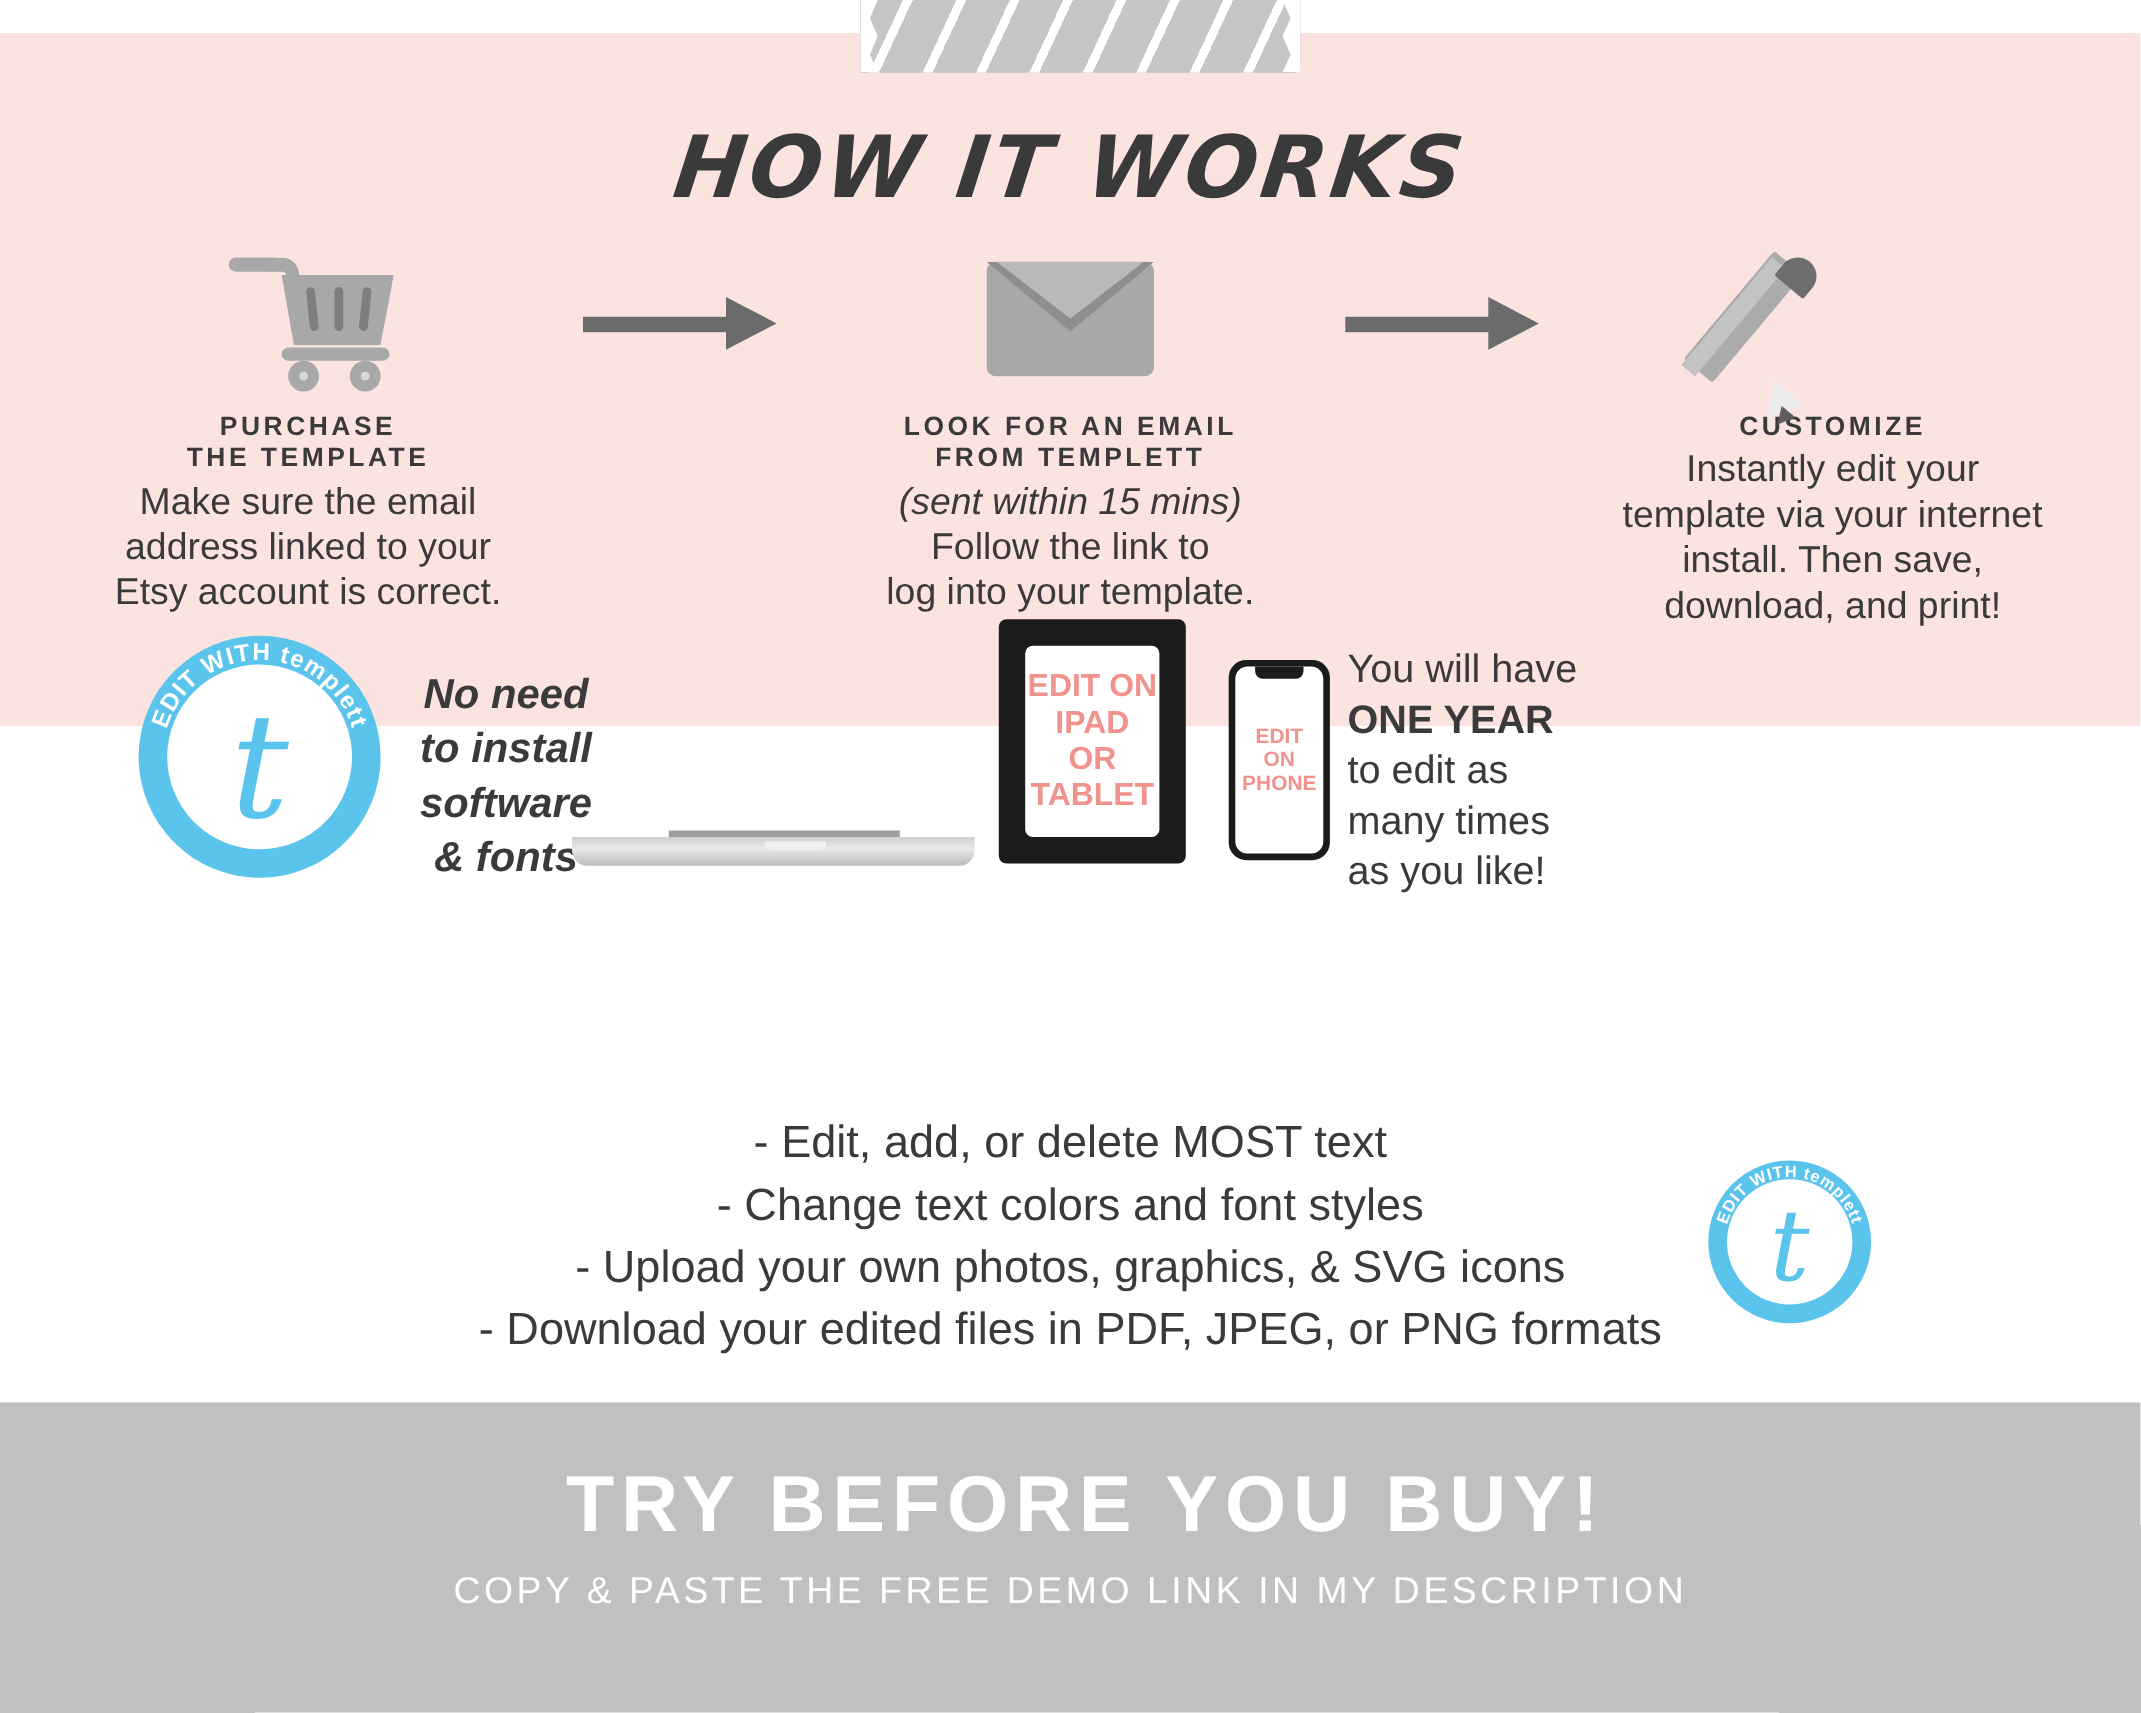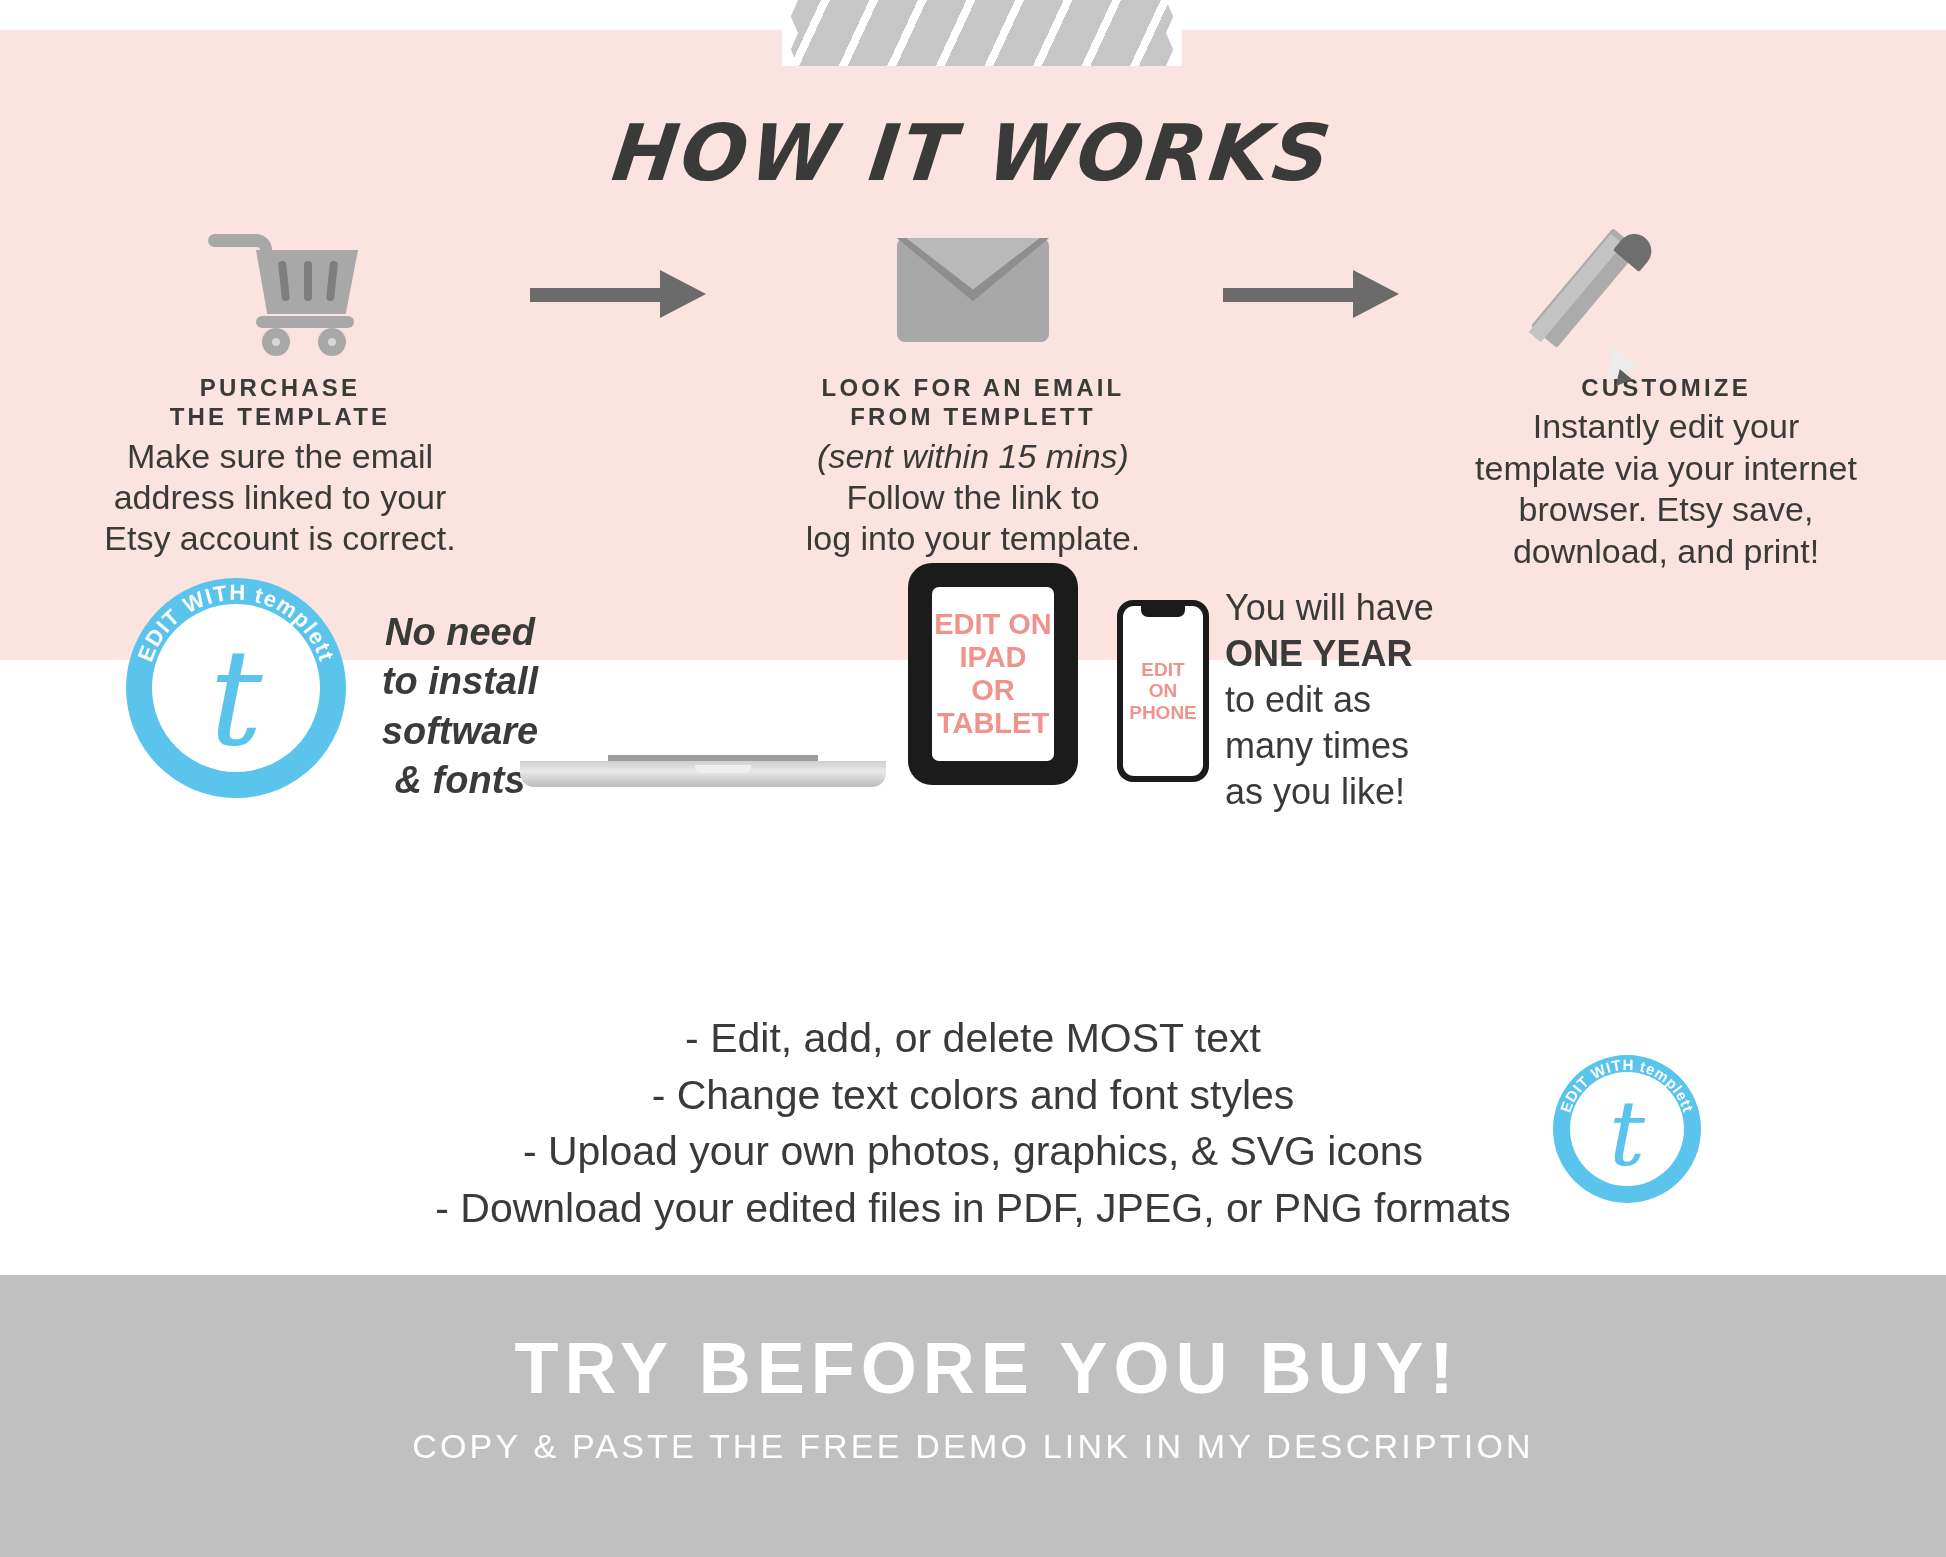--- a/index.html
+++ b/index.html
@@ -209,21 +209,21 @@
     color:#F0938C; font-size:37px; font-weight:bold; letter-spacing:1px;
     line-height:1.12; text-align:center;
   }
   .scr-sub {
     color:#3A3A3A; font-size:22px; font-style:italic; margin-top:8px; text-align:center;
   }
 
   
   .tablet { position:absolute; left:908px; top:563px; width:170px; height:222px; }
   .tablet .frame {
-    position:absolute; inset:0; background:#1B1B1B; border-radius:24px; padding:24px;
+    position:absolute; inset:0; background:#1B1B1B; border-radius:7px; padding:24px;
   }
   .tablet .screen {
     width:100%; height:100%; background:#fff; border-radius:7px;
     display:flex; align-items:center; justify-content:center;
   }
   .tablet .txt {
     color:#F0938C; font-size:29px; font-weight:bold; line-height:1.14; text-align:center;
   }
 
   
@@ -354,21 +354,21 @@
             <div class="tip"></div>
             <div class="tipdark"></div>
           </div>
         </div>
         <div class="col-h">
           <div>CUSTOMIZE</div>
         </div>
         <div class="col-b">
           <div>Instantly edit your</div>
           <div>template via your internet</div>
-          <div>browser. Etsy save,</div>
+          <div>install. Then save,</div>
           <div>download, and print!</div>
         </div>
       </div>
 
     </div>
   </div>
 
   <div class="badge" id="badge-main">
     <div class="ring"></div>
     <svg viewBox="0 0 220 220">

